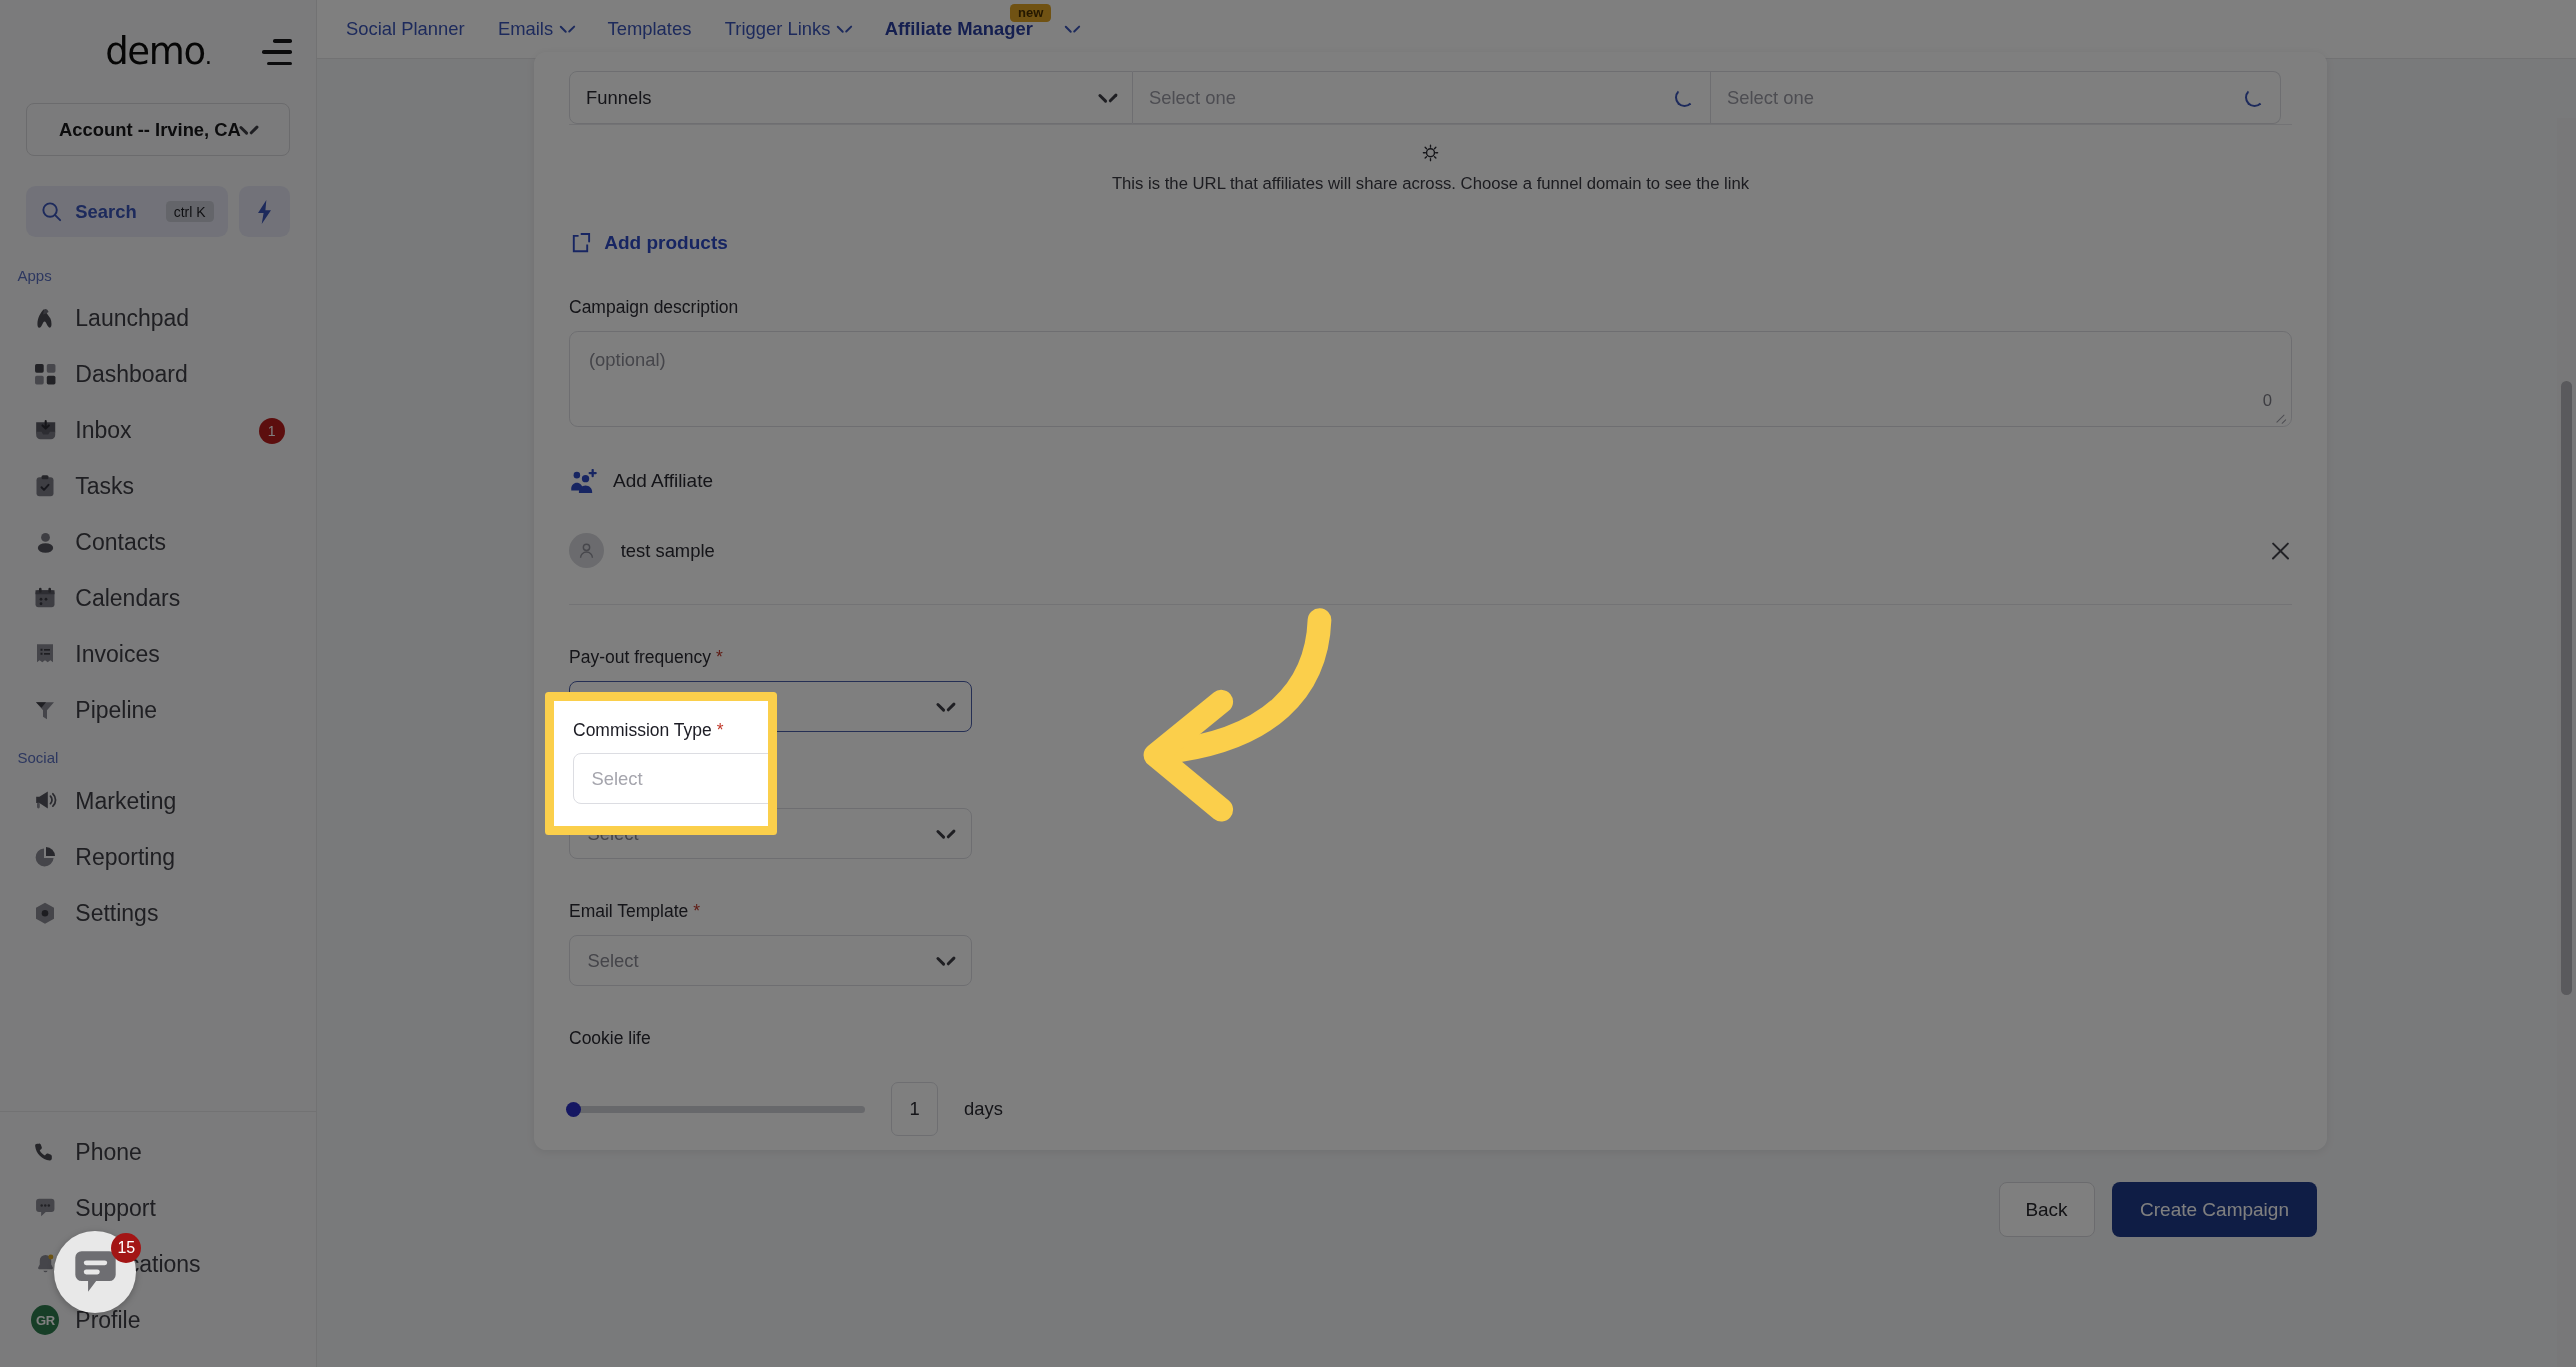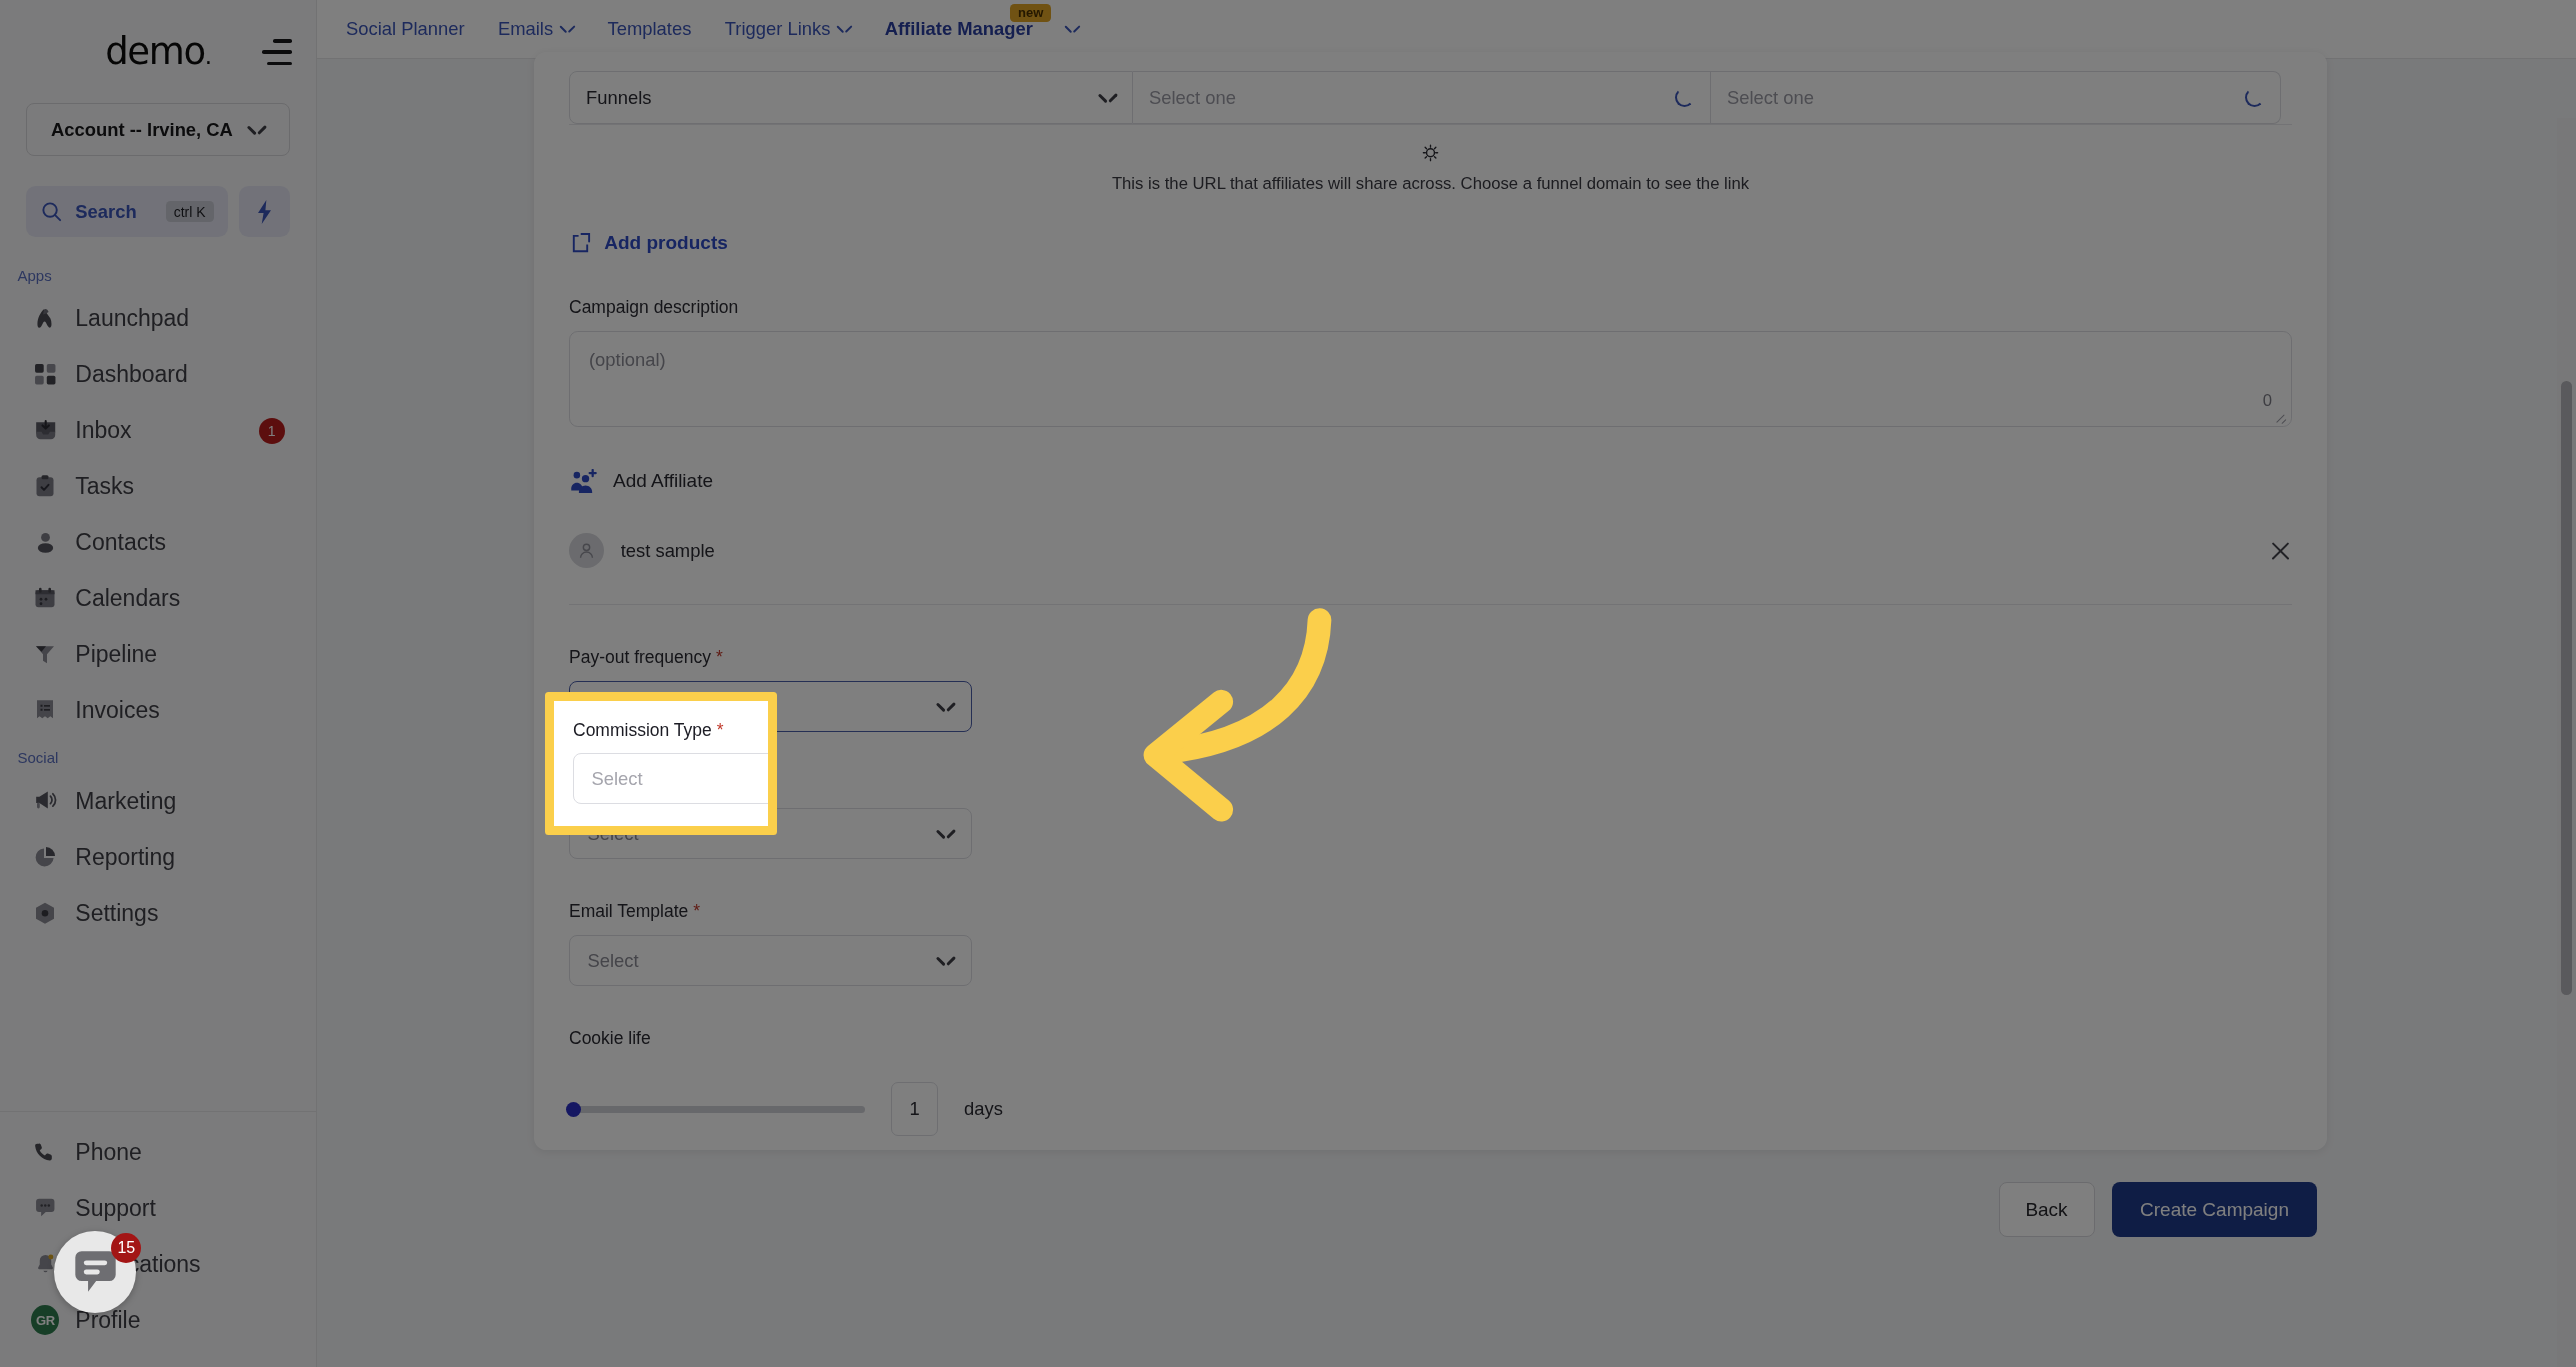--- a/index.html
+++ b/index.html
@@ -49,21 +49,21 @@
   .hamburger i { display:block; height: 3.5px; background:#18181b; border-radius: 1.8px; }
   .hamburger i:nth-child(1){ width: 19px; margin-left: 10.5px; }
   .hamburger i:nth-child(2){ width: 30px; }
   .hamburger i:nth-child(3){ width: 24.5px; margin-left: 5.3px; }
 
   .account-select {
     margin: 0 26px 0 26px;
     height: 53px;
     border: 0.9px solid #d6d6da;
     border-radius: 8px;
-    display: flex; align-items: center; padding: 0 24px;
+    display: flex; align-items: center; padding: 0 32px;
     font-size: 18.4px; font-weight: 700; color: #18181b;
     background: transparent;
   }
   .account-select .lbl { flex: 1; }
   .chev {
     width: 16px; height: 8.8px; position: relative; flex: none;
   }
   .chev::before, .chev::after {
     content:''; position:absolute; top:0; width: 10.5px; height: 2.6px;
     background: #3f3f46; border-radius: 1.8px;
@@ -443,38 +443,38 @@
                 <circle cx="13" cy="13" r="1.4" fill="#3a3a42"></circle>
                 <circle cx="8" cy="17.5" r="1.4" fill="#3a3a42"></circle>
               </svg>
           </span>
           <span class="ni-label">Calendars</span>
         </div>
 
         <div class="nav-item">
           <span class="ni-ico">
             <svg width="24" height="24.5" viewBox="0 0 24 24">
-                <path d="M3 4h18l-7 8v9l-4-2.5V12L3 4z" fill="#8a8a94"></path>
-                <path d="M3 4h10l-4.5 5.5L3 4z" fill="#3e3e46"></path>
-              </svg>
-          </span>
-          <span class="ni-label">Pipeline</span>
-        </div>
-
-        <div class="nav-item">
-          <span class="ni-ico">
-            <svg width="24" height="24.5" viewBox="0 0 24 24">
                 <path d="M4 2h16v18l-2.7-2-2.6 2-2.7-2-2.7 2L6.6 18 4 20V2z" fill="#8a8a94"></path>
                 <rect x="7.5" y="6.5" width="2" height="2" fill="#3a3a42"></rect>
                 <rect x="11" y="6.8" width="6" height="1.6" fill="#3a3a42"></rect>
                 <rect x="7.5" y="10.5" width="2" height="2" fill="#3a3a42"></rect>
                 <rect x="11" y="10.8" width="6" height="1.6" fill="#3a3a42"></rect>
               </svg>
           </span>
           <span class="ni-label">Invoices</span>
+        </div>
+
+        <div class="nav-item">
+          <span class="ni-ico">
+            <svg width="24" height="24.5" viewBox="0 0 24 24">
+                <path d="M3 4h18l-7 8v9l-4-2.5V12L3 4z" fill="#8a8a94"></path>
+                <path d="M3 4h10l-4.5 5.5L3 4z" fill="#3e3e46"></path>
+              </svg>
+          </span>
+          <span class="ni-label">Pipeline</span>
         </div>
 
         <div class="nav-group-title">Social</div>
 
         <div class="nav-item">
           <span class="ni-ico">
             <svg width="25.4" height="24" viewBox="0 0 24 22">
                 <path d="M3 7v6h3l8 5V2L6 7H3z" fill="#55555f"></path>
                 <rect x="3.8" y="12.5" width="2.6" height="5.5" rx="1.3" fill="#8a8a94"></rect>
                 <path d="M16.5 6.5a5 5 0 0 1 0 7M18.8 4.2a8 8 0 0 1 0 11.6" stroke="#55555f" stroke-width="1.7" fill="none" stroke-linecap="round"></path>

